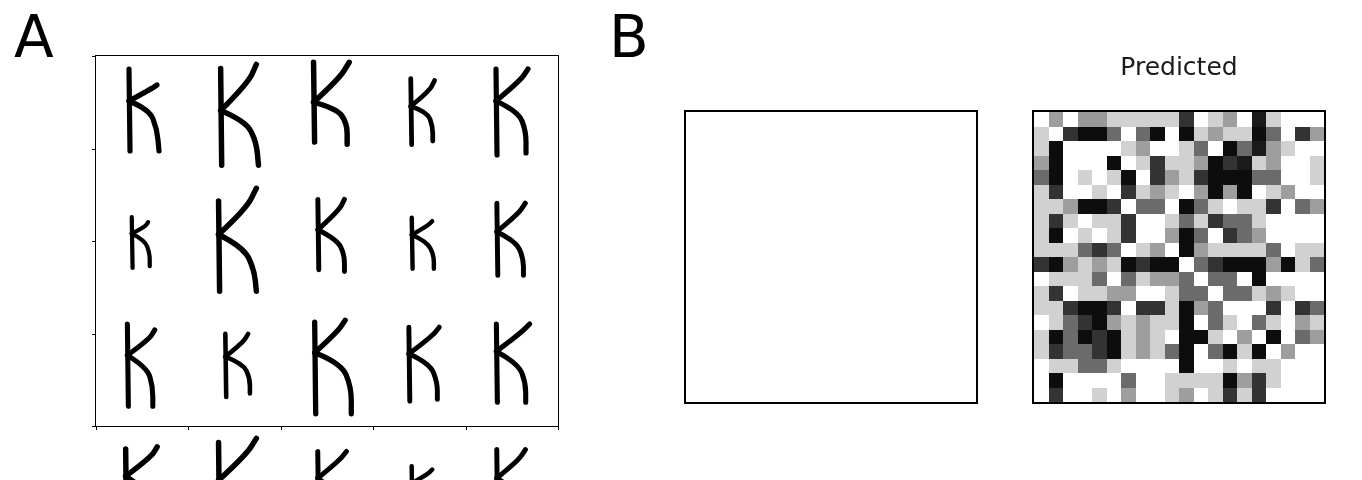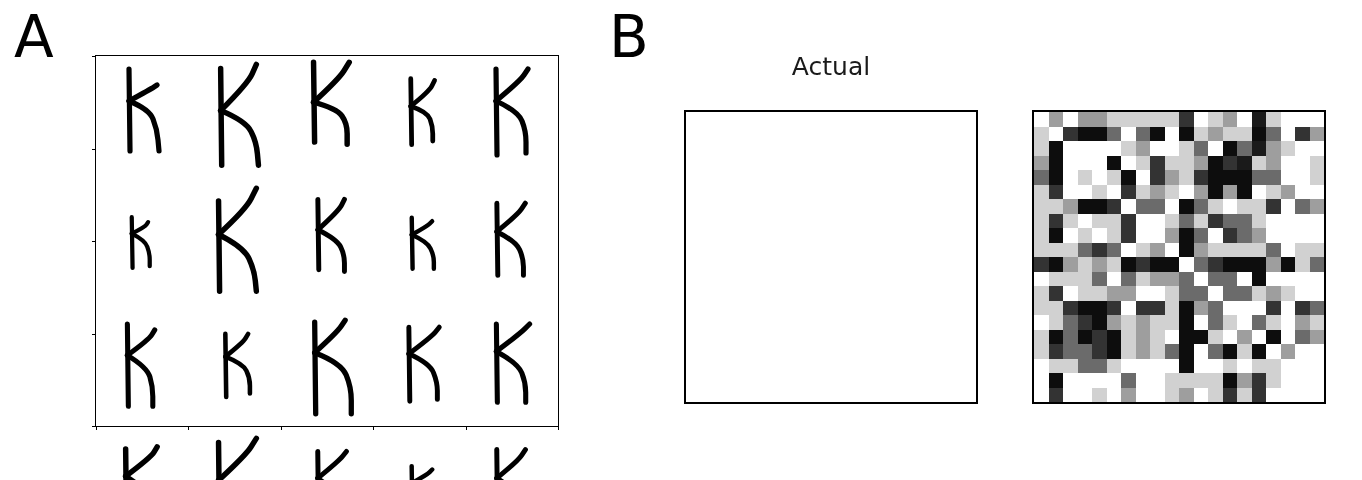--- a/index.html
+++ b/index.html
@@ -272,24 +272,24 @@
       <div class="tick" style="width: 1px; height: 4px; left: 462px; bottom: -4px;"></div>
       <div class="tick" style="height: 1px; width: 4px; top: 0px; left: -4px;"></div>
       <div class="tick" style="height: 1px; width: 4px; top: 92.5px; left: -4px;"></div>
       <div class="tick" style="height: 1px; width: 4px; top: 185px; left: -4px;"></div>
       <div class="tick" style="height: 1px; width: 4px; top: 277.5px; left: -4px;"></div>
       <div class="tick" style="height: 1px; width: 4px; top: 370px; left: -4px;"></div>
     </div>
 
   <div class="panel-letter" id="panel-b-letter">B</div>
 
-  <div class="subpanel-title" id="actual-title">Actual</div>
 
   <div id="actual-frame"></div>
 
+  <div class="subpanel-title" id="predicted-title">Predicted</div>
 
   <div id="predicted-frame">
     <div id="predicted-heatmap" style="grid-template-columns: repeat(20, 1fr); grid-template-rows: repeat(20, 1fr);">
         <div class="hm-cell" style="background: rgb(255, 255, 255);"></div>
         <div class="hm-cell" style="background: rgb(158, 158, 158);"></div>
         <div class="hm-cell" style="background: rgb(255, 255, 255);"></div>
         <div class="hm-cell" style="background: rgb(153, 153, 153);"></div>
         <div class="hm-cell" style="background: rgb(153, 153, 153);"></div>
         <div class="hm-cell" style="background: rgb(209, 209, 209);"></div>
         <div class="hm-cell" style="background: rgb(209, 209, 209);"></div>

